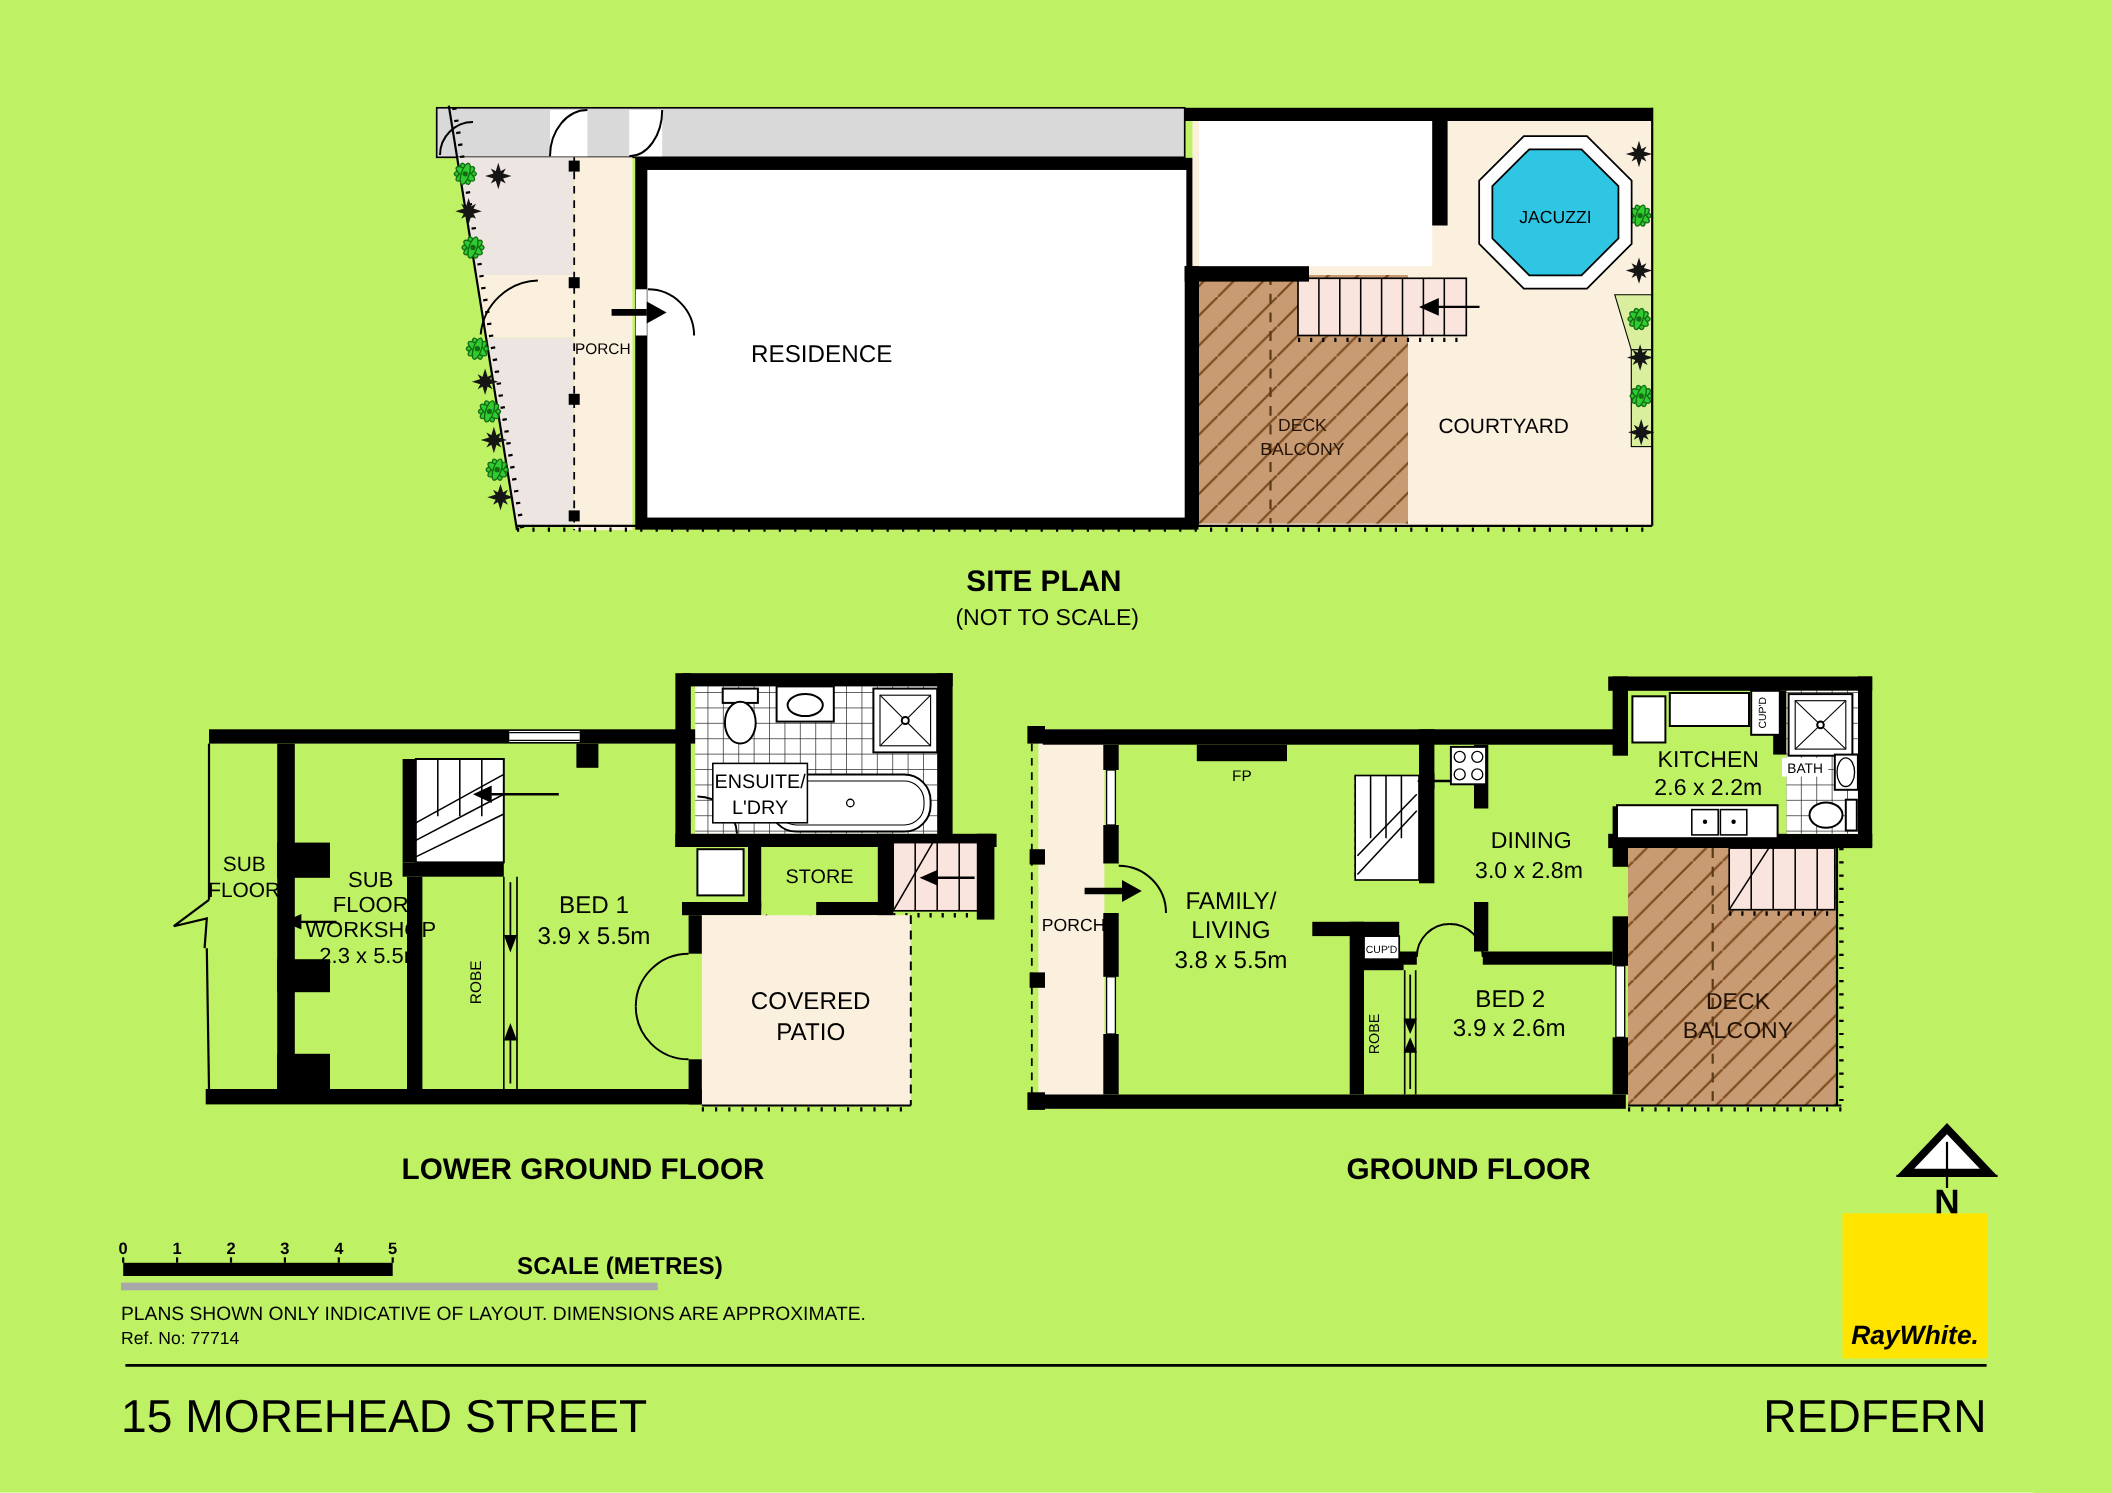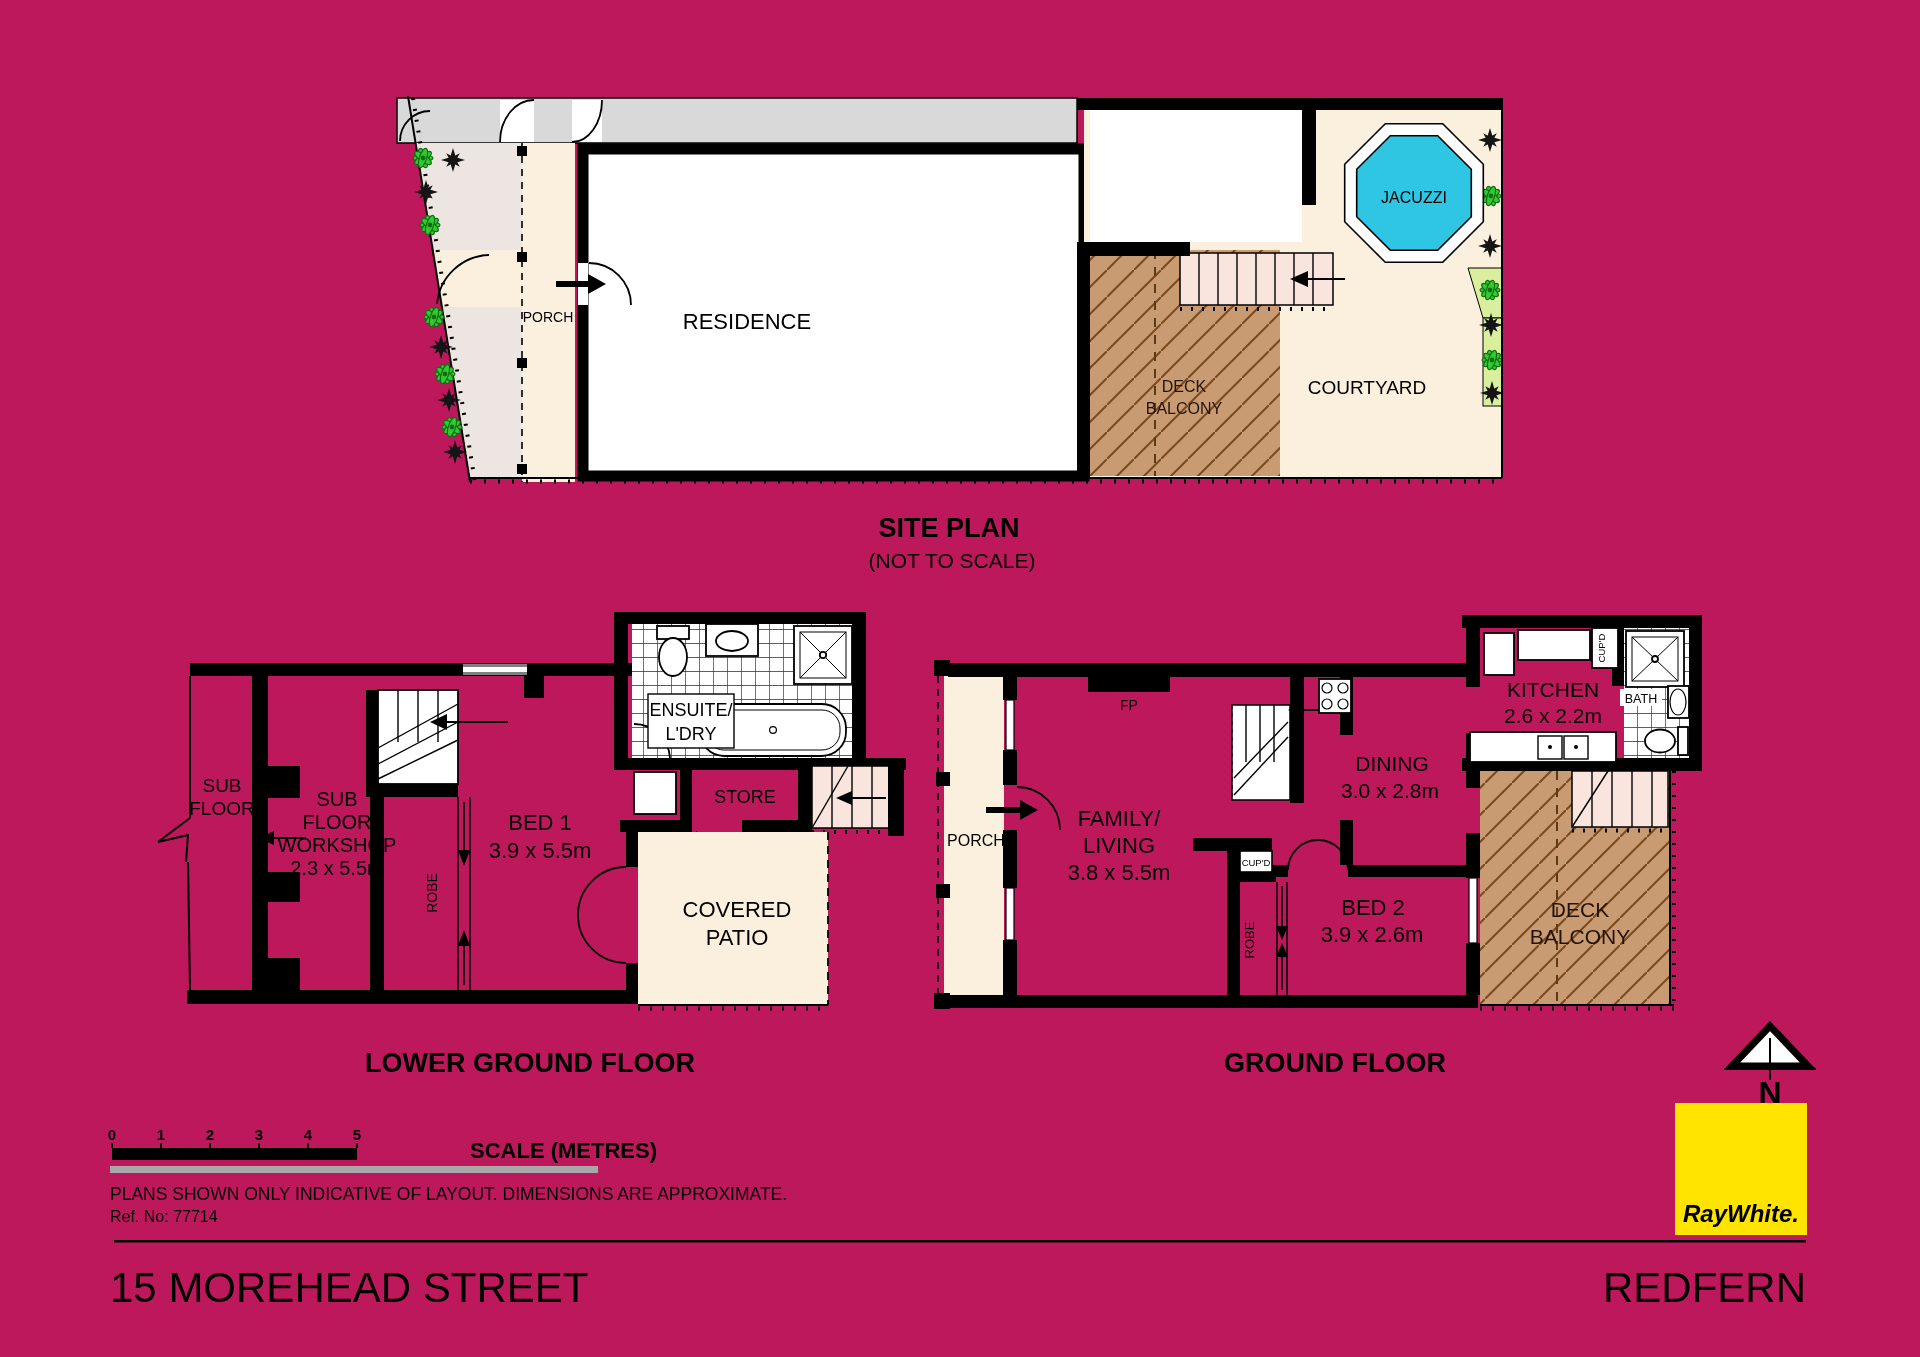--- a/index.html
+++ b/index.html
@@ -1,16 +1,16 @@
 <!DOCTYPE html>
 <html><head>
 <meta charset="utf-8">
 <style>
   html,body{margin:0;padding:0;background:#fff;}
-  .page{position:relative;width:1920px;height:1357px;background:#be185d;overflow:hidden;}
+  .page{position:relative;width:1920px;height:1357px;background:#bef264;overflow:hidden;}
   svg{position:absolute;left:0;top:0;}
   .t{font-family:"Liberation Sans","DejaVu Sans",sans-serif;fill:#000;}
   .mid{text-anchor:middle}
   .end{text-anchor:end}
   .b{font-weight:bold}
   .i{font-style:italic}
   .w{fill:#000}
   .ln{stroke:#000;fill:none}
   .arc{stroke:#000;stroke-width:1.8;fill:none}
   .fix{fill:#fff;stroke:#000;stroke-width:1.8}

